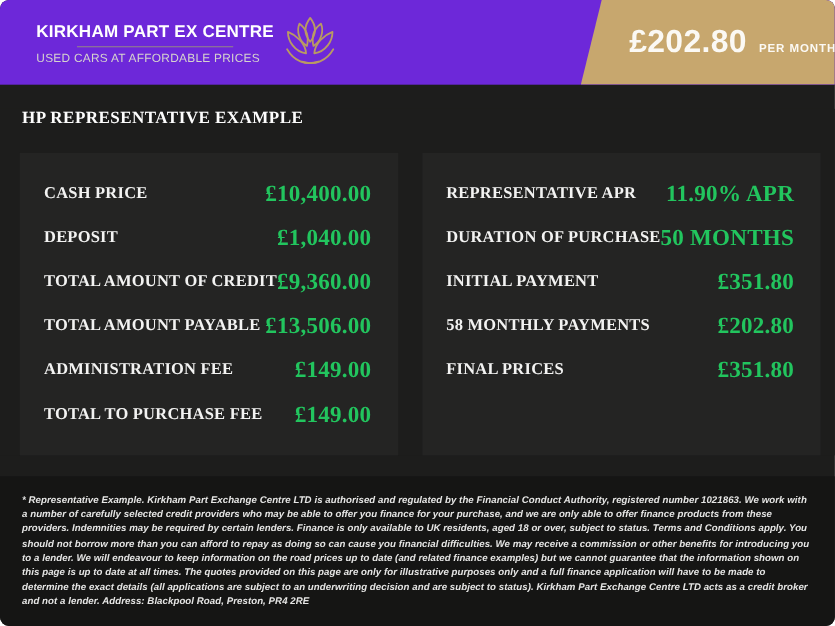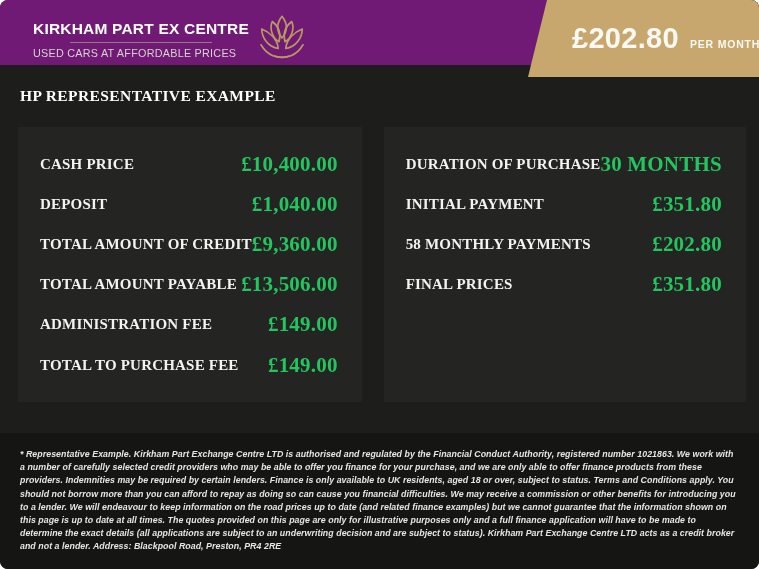--- a/index.html
+++ b/index.html
@@ -4,21 +4,21 @@
 <style>
   html,body{margin:0;padding:0;background:#ffffff;}
   *{box-sizing:border-box;}
   .page{
     position:relative;width:759px;height:569px;overflow:hidden;
     border-radius:8px;background:#1d1d1c;
     font-family:"Liberation Sans", sans-serif;
     -webkit-font-smoothing:antialiased;
   }
   
-  .header{position:relative;height:65px;background:#701a75;}
+  .header{position:relative;height:77px;background:#6d28d9;}
   .brand{position:absolute;left:33px;top:9px;display:flex;align-items:center;gap:9px;}
   .brand-text{display:flex;flex-direction:column;}
   .brand-title{font-weight:700;font-size:15.5px;line-height:1.25;color:#ffffff;letter-spacing:.2px;white-space:nowrap;}
   .brand-divider{height:1px;width:66%;margin:3px auto 4px;background:#99917f;opacity:.85;}
   .brand-tagline{font-size:10.8px;color:#d6d3ce;letter-spacing:.25px;white-space:nowrap;}
   .lotus{display:block;margin-top:2px;}
   .price-banner{
     position:absolute;top:0;right:0;width:231px;height:77px;
     background:#c7a76e;
     clip-path:polygon(19px 0,100% 0,100% 100%,0 100%);
@@ -95,22 +95,26 @@
           <span class="finance-value">£149.00</span>
         </div>
         <div class="finance-row">
           <span class="finance-label">TOTAL TO PURCHASE FEE</span>
           <span class="finance-value">£149.00</span>
         </div>
       </section>
 
       <section class="panel">
         <div class="finance-row">
+          <span class="finance-label">REPRESENTATIVE APR</span>
+          <span class="finance-value">11.90% APR</span>
+        </div>
+        <div class="finance-row">
           <span class="finance-label">DURATION OF PURCHASE</span>
-          <span class="finance-value">30 MONTHS</span>
+          <span class="finance-value">50 MONTHS</span>
         </div>
         <div class="finance-row">
           <span class="finance-label">INITIAL PAYMENT</span>
           <span class="finance-value">£351.80</span>
         </div>
         <div class="finance-row">
           <span class="finance-label">58 MONTHLY PAYMENTS</span>
           <span class="finance-value">£202.80</span>
         </div>
         <div class="finance-row">

